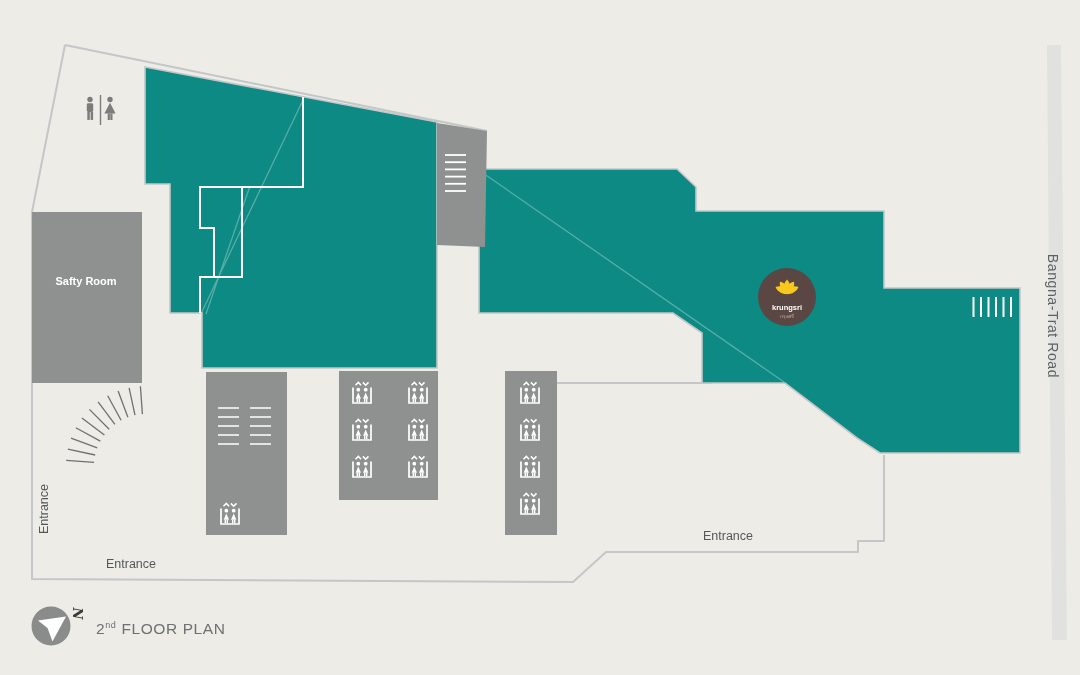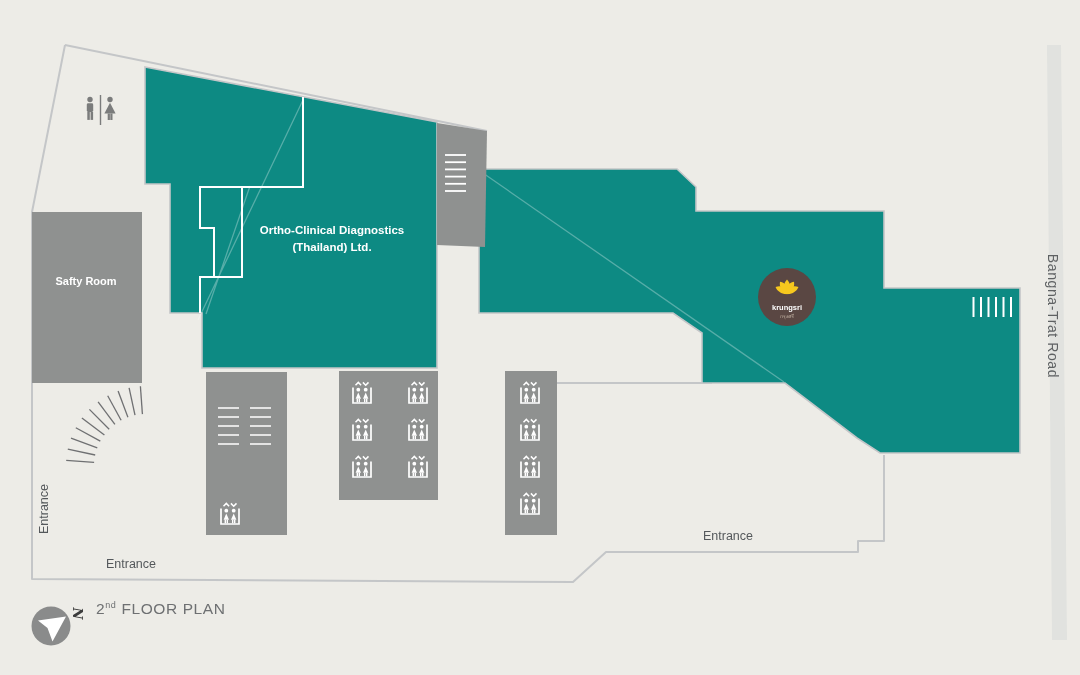--- a/index.html
+++ b/index.html
@@ -10,21 +10,21 @@
   .stage{position:relative;width:1080px;height:675px;background:var(--background);
          font-family:"Liberation Sans",sans-serif;overflow:hidden;}
   .stage svg.plan{position:absolute;left:0;top:0;}
   .lbl{position:absolute;transform:translate(-50%,-50%);white-space:nowrap;}
   .entrance{color:#54585b;font-size:12.5px;}
   .entrance-vert{transform:translate(-50%,-50%) rotate(-90deg);}
   .road-lbl{color:#5e6163;font-size:14px;letter-spacing:.6px;
             transform:translate(-50%,-50%) rotate(90deg);}
   .room-lbl{color:#ffffff;font-weight:bold;font-size:11px;}
   .tenant-lbl{color:#ffffff;font-weight:bold;font-size:11.5px;text-align:center;line-height:17px;}
-  .title-lbl{position:absolute;left:96px;top:600px;color:#6e7072;font-size:15.5px;
+  .title-lbl{position:absolute;left:96px;top:620px;color:#6e7072;font-size:15.5px;
              letter-spacing:.6px;white-space:nowrap;}
   .title-lbl sup{font-size:9px;}
   .n-letter{position:absolute;left:72px;top:606px;font-family:"DejaVu Serif",serif;
             font-style:italic;font-weight:600;font-size:13px;color:#3c3c3c;
             transform:rotate(90deg);}
   .teal{fill:var(--tenant-area);stroke:var(--outline);stroke-width:1.6;}
   .grayblock{fill:var(--service-area);}
   .outline{fill:none;stroke:var(--outline);stroke-width:2;stroke-linejoin:round;}
   .wline{stroke:#ffffff;stroke-width:2;fill:none;}
   .faint{stroke:rgba(255,255,255,.3);stroke-width:1.3;fill:none;}
@@ -174,24 +174,20 @@
     </g>
 
     <g>
       <circle cx="51" cy="626" r="19.5" fill="#8a8b8b"></circle>
       <polygon points="66,616.5 38,620.5 47.5,628 52.5,641.5" fill="#ffffff"></polygon>
     </g>
   </svg>
 
   <div class="lbl room-lbl" style="left:86px;top:281px;">Safty Room</div>
 
-  <div class="lbl tenant-lbl" style="left:332px;top:239px;">
-    <div>Ortho-Clinical Diagnostics</div>
-    <div>(Thailand) Ltd.</div>
-  </div>
 
   <div class="lbl entrance entrance-vert" style="left:44px;top:509px;">Entrance</div>
 
   <div class="lbl entrance" style="left:131px;top:564px;">Entrance</div>
 
   <div class="lbl entrance" style="left:728px;top:536px;">Entrance</div>
 
   <div class="lbl road-lbl" style="left:1053px;top:316px;">Bangna-Trat Road</div>
 
   <div class="n-letter">N</div>

